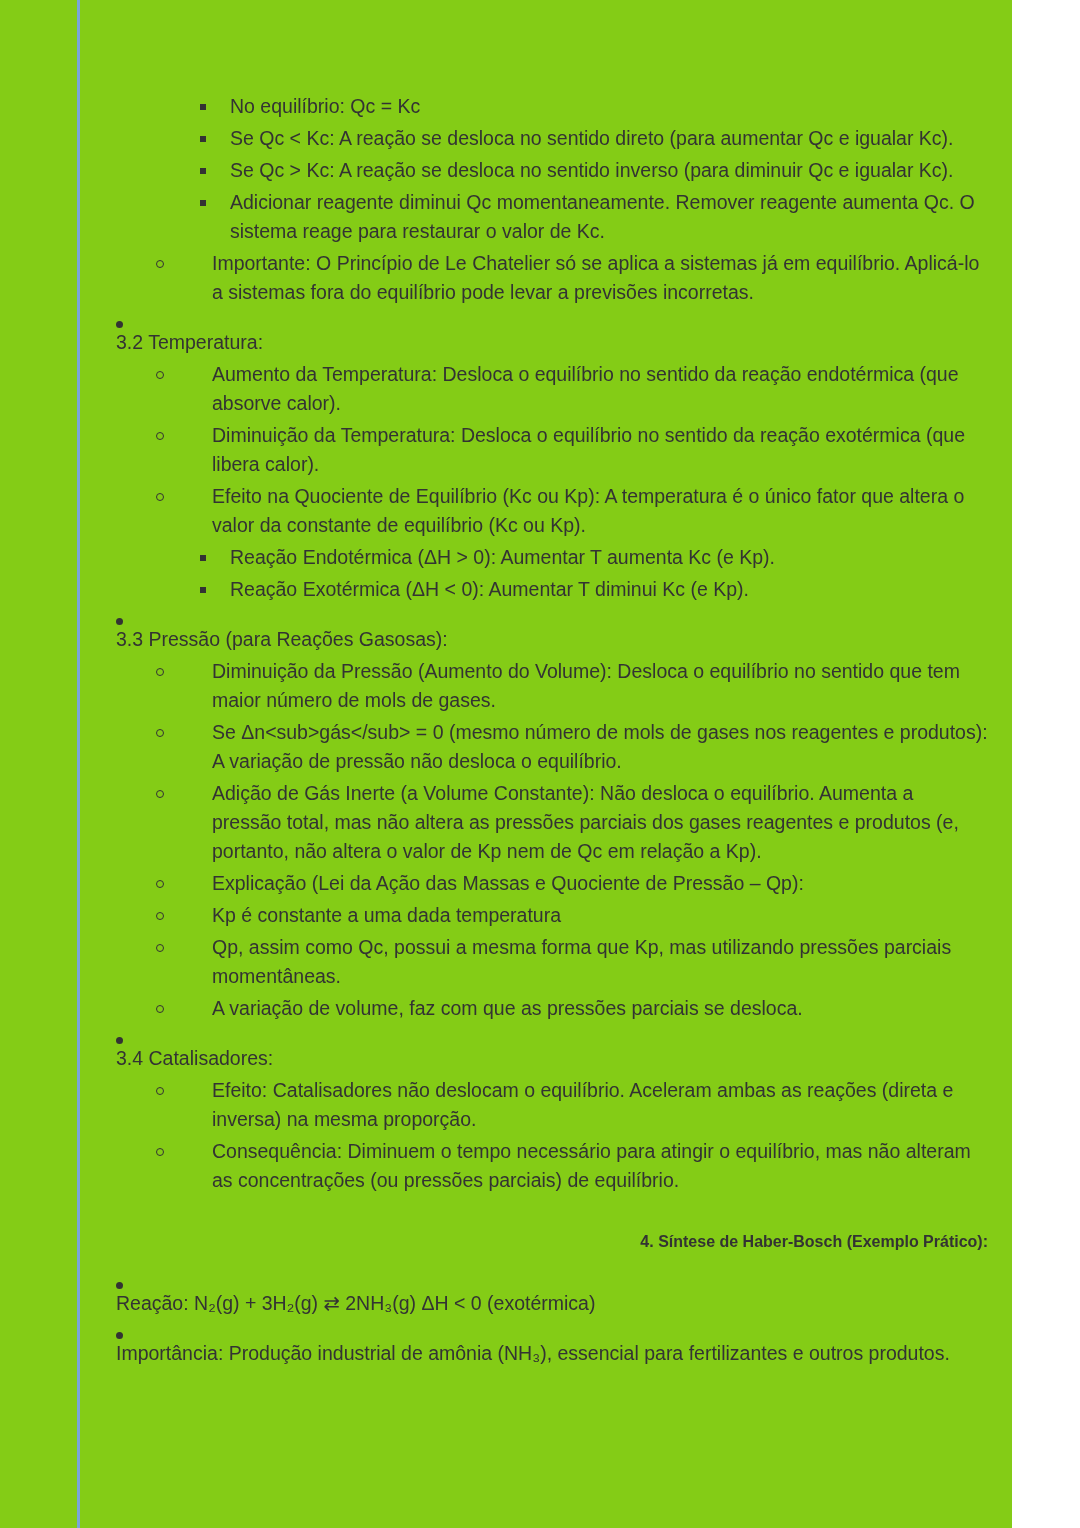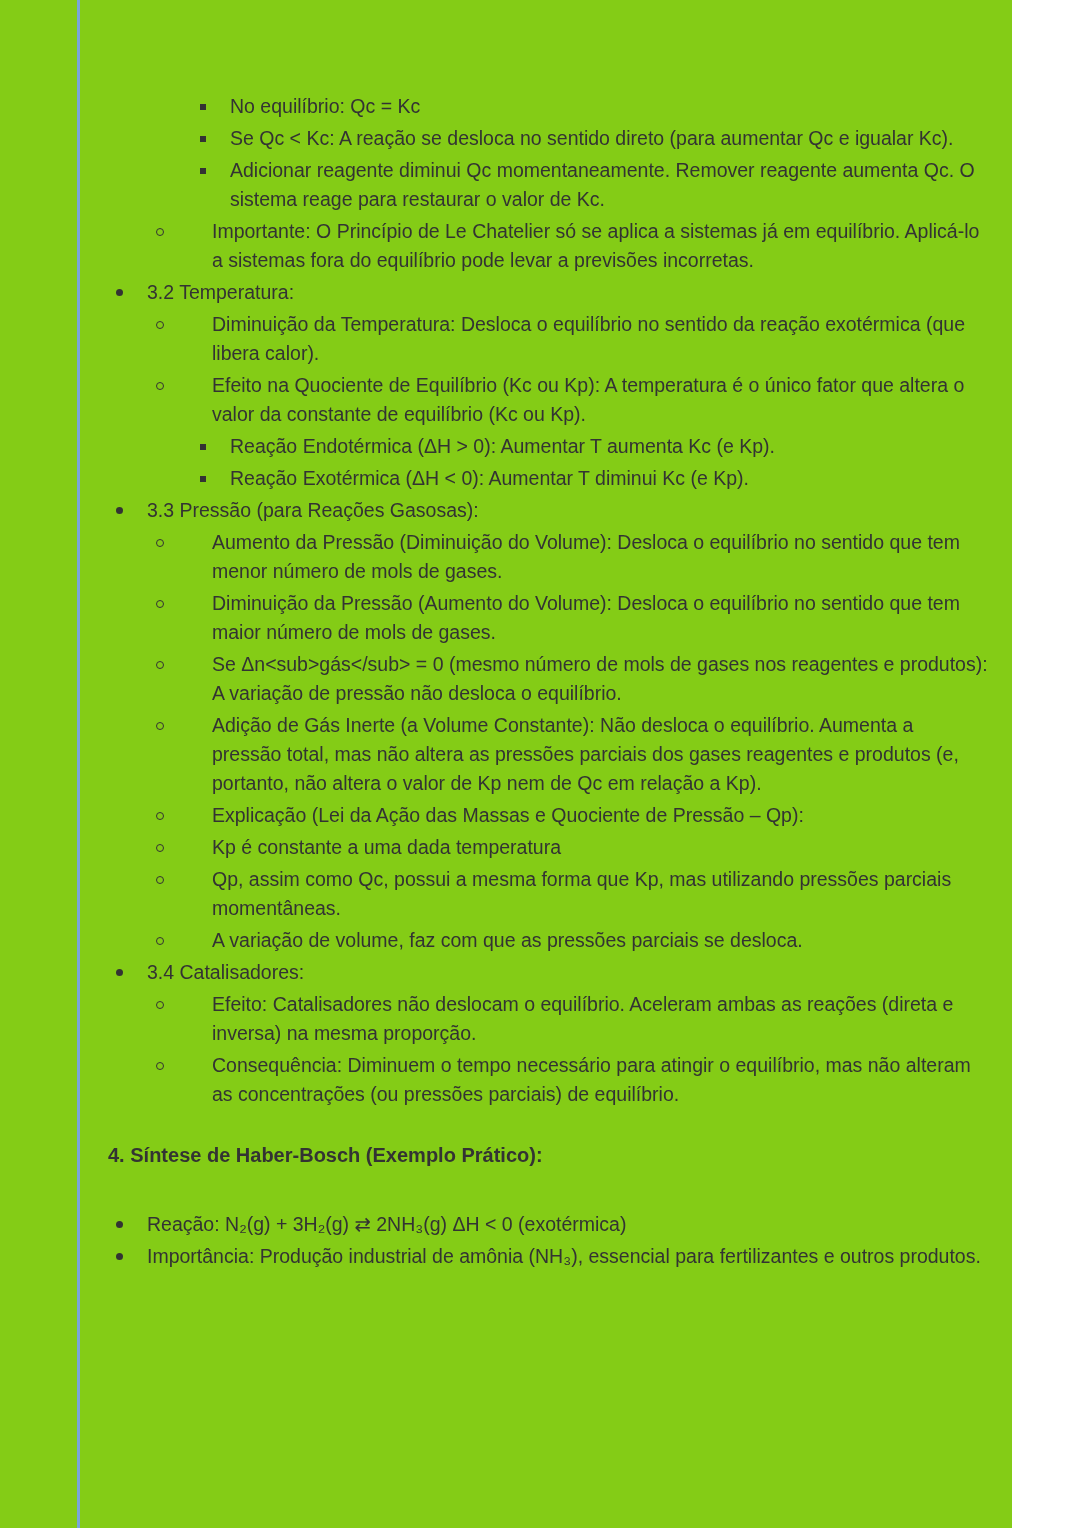--- a/index.html
+++ b/index.html
@@ -26,91 +26,96 @@
     width: 880px;
     color: #333333;
     font-size: 19.5px;
     line-height: 29px;
   }
   .li {
     display: flex;
     align-items: flex-start;
     margin: 0 0 3px 0;
   }
-  .l1 { margin-left: 8px; }
+  .l1 { margin-left: 8px; flex-direction: column; }
   .l2 { margin-left: 48px; gap: 24px; }
   .l3 { margin-left: 92px; }
   .marker {
     flex: 0 0 auto;
     width: 7px;
     height: 7px;
     margin-top: 11px;
     margin-right: 24px;
   }
   .marker.disc { background: #333333; border-radius: 50%; }
   .marker.circ { width: 6px; height: 6px; border: 1.4px solid #333333; border-radius: 50%; background: transparent; }
   .marker.sq   { width: 6px; height: 6px; background: #333333; margin-top: 12px; }
   .txt { flex: 1 1 auto; }
   .heading {
     font-weight: bold;
-    font-size: 20px;
-    margin: 32px 0 40px 0;
+    font-size: 16px;
+    margin: 32px 0 15px 0;
     color: #333333;
+    text-align: right;
   }
 </style>
 </head>
 <body>
 
 <div class="page">
   <div class="accent-line"></div>
   <div class="content">
 
     <div class="li l3">
         <span class="marker sq"></span>
         <span class="txt">No equilíbrio: Qc = Kc</span>
       </div>
     <div class="li l3">
         <span class="marker sq"></span>
         <span class="txt">Se Qc &lt; Kc: A reação se desloca no sentido direto (para aumentar Qc e igualar Kc).</span>
       </div>
     <div class="li l3">
         <span class="marker sq"></span>
+        <span class="txt">Se Qc &gt; Kc: A reação se desloca no sentido inverso (para diminuir Qc e igualar Kc).</span>
+      </div>
+    <div class="li l3">
+        <span class="marker sq"></span>
         <span class="txt">Adicionar reagente diminui Qc momentaneamente. Remover reagente aumenta Qc. O sistema reage para restaurar o valor de Kc.</span>
       </div>
     <div class="li l2">
         <span class="marker circ"></span>
         <span class="txt">Importante: O Princípio de Le Chatelier só se aplica a sistemas já em equilíbrio. Aplicá-lo a sistemas fora do equilíbrio pode levar a previsões incorretas.</span>
       </div>
     <div class="li l1">
         <span class="marker disc"></span>
         <span class="txt">3.2 Temperatura:</span>
+      </div>
+    <div class="li l2">
+        <span class="marker circ"></span>
+        <span class="txt">Aumento da Temperatura: Desloca o equilíbrio no sentido da reação endotérmica (que absorve calor).</span>
       </div>
     <div class="li l2">
         <span class="marker circ"></span>
         <span class="txt">Diminuição da Temperatura: Desloca o equilíbrio no sentido da reação exotérmica (que libera calor).</span>
       </div>
     <div class="li l2">
         <span class="marker circ"></span>
         <span class="txt">Efeito na Quociente de Equilíbrio (Kc ou Kp): A temperatura é o único fator que altera o valor da constante de equilíbrio (Kc ou Kp).</span>
       </div>
     <div class="li l3">
         <span class="marker sq"></span>
         <span class="txt">Reação Endotérmica (ΔH &gt; 0): Aumentar T aumenta Kc (e Kp).</span>
       </div>
     <div class="li l3">
         <span class="marker sq"></span>
         <span class="txt">Reação Exotérmica (ΔH &lt; 0): Aumentar T diminui Kc (e Kp).</span>
       </div>
     <div class="li l1">
         <span class="marker disc"></span>
         <span class="txt">3.3 Pressão (para Reações Gasosas):</span>
-      </div>
-    <div class="li l2">
-        <span class="marker circ"></span>
-        <span class="txt">Aumento da Pressão (Diminuição do Volume): Desloca o equilíbrio no sentido que tem menor número de mols de gases.</span>
       </div>
     <div class="li l2">
         <span class="marker circ"></span>
         <span class="txt">Diminuição da Pressão (Aumento do Volume): Desloca o equilíbrio no sentido que tem maior número de mols de gases.</span>
       </div>
     <div class="li l2">
         <span class="marker circ"></span>
         <span class="txt">Se Δn&lt;sub&gt;gás&lt;/sub&gt; = 0 (mesmo número de mols de gases nos reagentes e produtos): A variação de pressão não desloca o equilíbrio.</span>
       </div>
     <div class="li l2">

